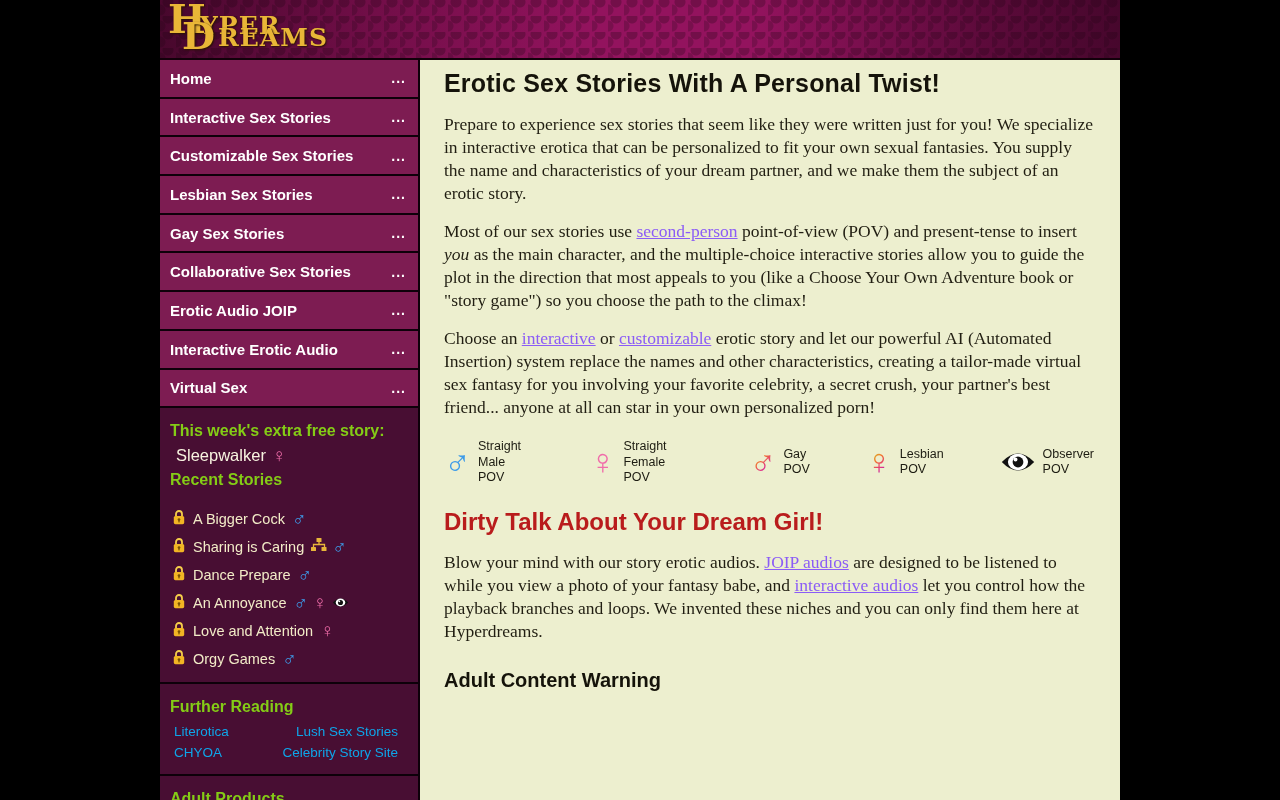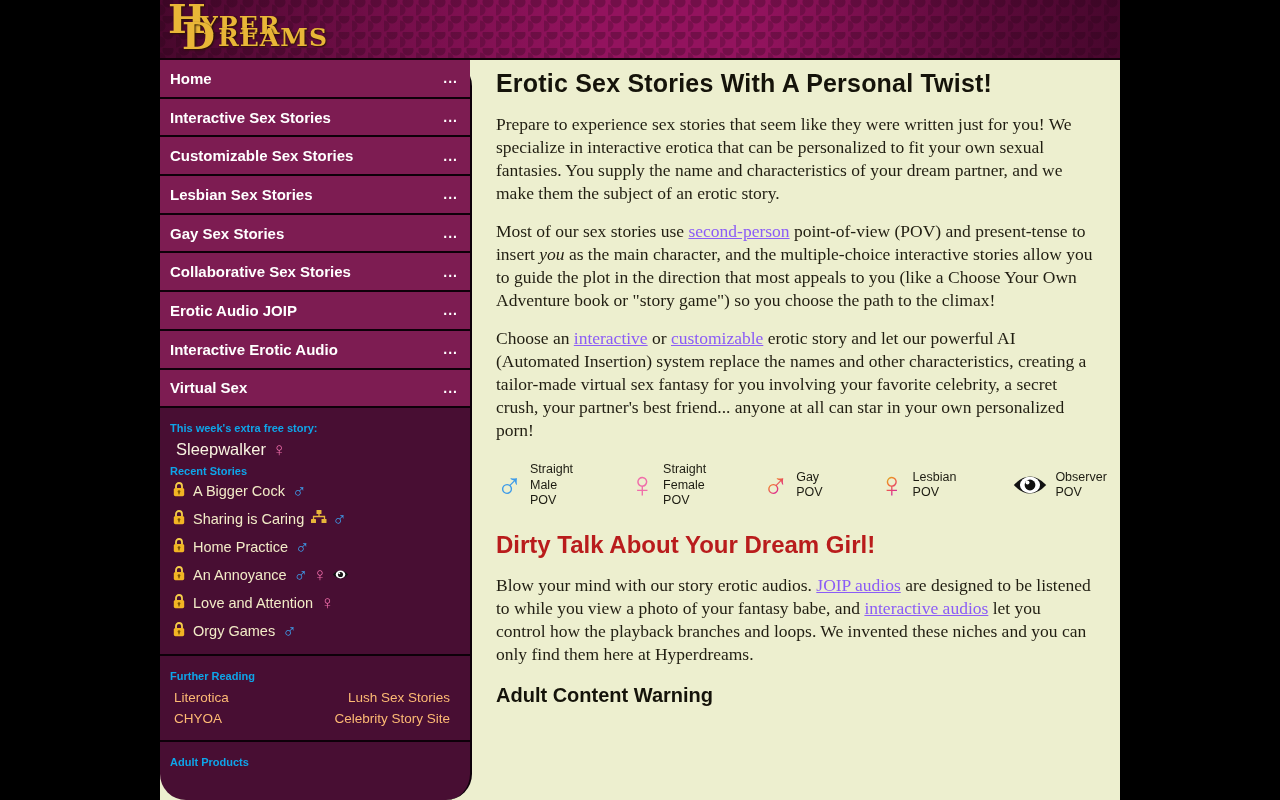--- a/index.html
+++ b/index.html
@@ -21,59 +21,59 @@
   .logo { width:260px; position:relative; height:60px; flex:0 0 auto; }
   .logo span { position:absolute; font-family:"DejaVu Serif", serif; font-weight:bold; color:#e9b637; text-shadow:1px 1px 2px #2a1400; letter-spacing:1px; }
   .logo .big-h  { left:8px;  top:-4px; font-size:40px; }
   .logo .yper   { left:40px; top:12px;  font-size:25px; }
   .logo .big-d  { left:22px; top:14px; font-size:38px; }
   .logo .reams  { left:58px; top:24px; font-size:25px; }
   .tagline { color:#fff; font-size:18.5px; font-weight:bold; text-shadow:1px 2px 2px rgba(0,0,0,.75); letter-spacing:.2px; }
 
   
   .columns { display:flex; height:740px; }
-  aside { width:312px; flex:0 0 auto; background:#480e33; border-right:2px solid #0d0009; display:flex; flex-direction:column;border-radius:26px; }
+  aside { width:260px; flex:0 0 auto; background:#480e33; border-right:2px solid #0d0009; display:flex; flex-direction:column; }
 
   nav .nav-item {
     height:38.7px; background:#7d1c52; border-bottom:2px solid #0d0009;
     display:flex; align-items:center; justify-content:space-between;
     padding:0 12px 0 10px; cursor:pointer;
   }
   nav .nav-item .lbl { color:#fff; font-weight:bold; font-size:15px; }
   nav .nav-item .dots { color:#fff; font-weight:bold; font-size:14px; letter-spacing:1px; }
 
   .side-lower { padding:14px 10px 0 10px; color:#f2ebc7; }
-  .side-h { color:#0ea5e9; font-weight:bold; font-size:11px; }
+  .side-h { color:#84cc16; font-weight:bold; font-size:16px; }
   .free-title-row { margin:6px 0 0 6px; font-size:16.5px; color:#f8f3e0; display:flex; align-items:center; gap:6px; }
   .free-title-row a { color:#f8f3e0; text-decoration:none; cursor:pointer; }
 
   .recent-h { margin-top:6px; }
-  .recent-list { list-style:none; margin-top:4px; }
+  .recent-list { list-style:none; margin-top:20px; }
   .recent-list li { display:flex; align-items:center; gap:7px; margin:0 0 9px 2px; font-size:14.5px; color:#f2ebc7; cursor:pointer; }
   .recent-list li .story-label { color:#f2ebc7; }
 
   .side-sep { border:none; border-top:2px solid #0d0009; margin:14px -10px 14px -10px; }
   .fr-grid { display:grid; grid-template-columns:44% 56%; row-gap:6px; margin:8px 0 0 4px; font-size:13.5px; }
-  .fr-grid a { color:#fdba74; text-decoration:none; cursor:pointer; }
+  .fr-grid a { color:#0ea5e9; text-decoration:none; cursor:pointer; }
   .fr-grid .col-right { text-align:right; padding-right:10px; }
 
   
   .g-male   { color:#3d9be9; font-weight:bold; }
   .g-female { color:#f06daa; font-weight:bold; }
   .g-sm { font-size:19px; line-height:1; }
   .rainbow {
     background:linear-gradient(135deg,#2ea84e 0%,#cfd32a 22%,#f2762a 42%,#e0308a 62%,#7a3cc4 78%,#2a7de0 100%);
     -webkit-background-clip:text; background-clip:text; color:transparent; font-weight:bold;
   }
 
   
   main { flex:1 1 auto; background:#edefcf; padding:1px 26px 0 24px; overflow:hidden; }
   main h1 { font-size:25px; color:#15130a; margin:8px 0 6px 0; letter-spacing:.2px; }
   main h2 { font-size:24px; color:#b91c1c; margin:22px 0 4px 0; }
-  main h3 { font-size:20px; color:#15130a; margin:18px 0 4px 0; }
+  main h3 { font-size:20px; color:#15130a; margin:26px 0 4px 0; }
   main p { font-family:"Liberation Serif", serif; font-size:17.5px; line-height:23px; color:#211e12; margin:15px 0; }
   main p a { color:#8b5cf6; text-decoration:underline; cursor:pointer; }
   main p em { font-style:italic; }
 
   .pov-row { display:flex; align-items:center; gap:56px; margin:20px 0 2px 0; }
   .pov { display:flex; align-items:center; gap:7px; }
   .pov .glyph { font-size:36px; line-height:1; }
   .pov .pov-label { font-size:12.5px; color:#1d1c12; line-height:1.25; }
   .eye-wrap { display:inline-flex; align-items:center; }
 </style>
@@ -182,21 +182,21 @@
           </li>
           <li>
             <span class="icon-slot" style="display: inline-flex; align-items: center;">
                 <span><svg width="14" height="16" viewBox="0 0 14 16">
                     <path d="M4 7.5V5a3 3 0 0 1 6 0v2.5" fill="none" stroke="#f6ce4a" stroke-width="1.8"></path>
                     <rect x="1.8" y="7" width="10.4" height="8.2" rx="1.6" fill="#f2b524"></rect>
                     <circle cx="7" cy="10.6" r="1.35" fill="#7a5200"></circle>
                     <rect x="6.35" y="11.1" width="1.3" height="2.3" fill="#7a5200"></rect>
                   </svg></span>
               </span>
-            <span class="story-label">Home Practice</span>
+            <span class="story-label">Dance Prepare</span>
             <span class="icon-slot" style="display: inline-flex; align-items: center; gap: 5px;">
                 <span class="g-male g-sm">♂</span>
               </span>
           </li>
           <li>
             <span class="icon-slot" style="display: inline-flex; align-items: center;">
                 <span><svg width="14" height="16" viewBox="0 0 14 16">
                     <path d="M4 7.5V5a3 3 0 0 1 6 0v2.5" fill="none" stroke="#f6ce4a" stroke-width="1.8"></path>
                     <rect x="1.8" y="7" width="10.4" height="8.2" rx="1.6" fill="#f2b524"></rect>
                     <circle cx="7" cy="10.6" r="1.35" fill="#7a5200"></circle>

